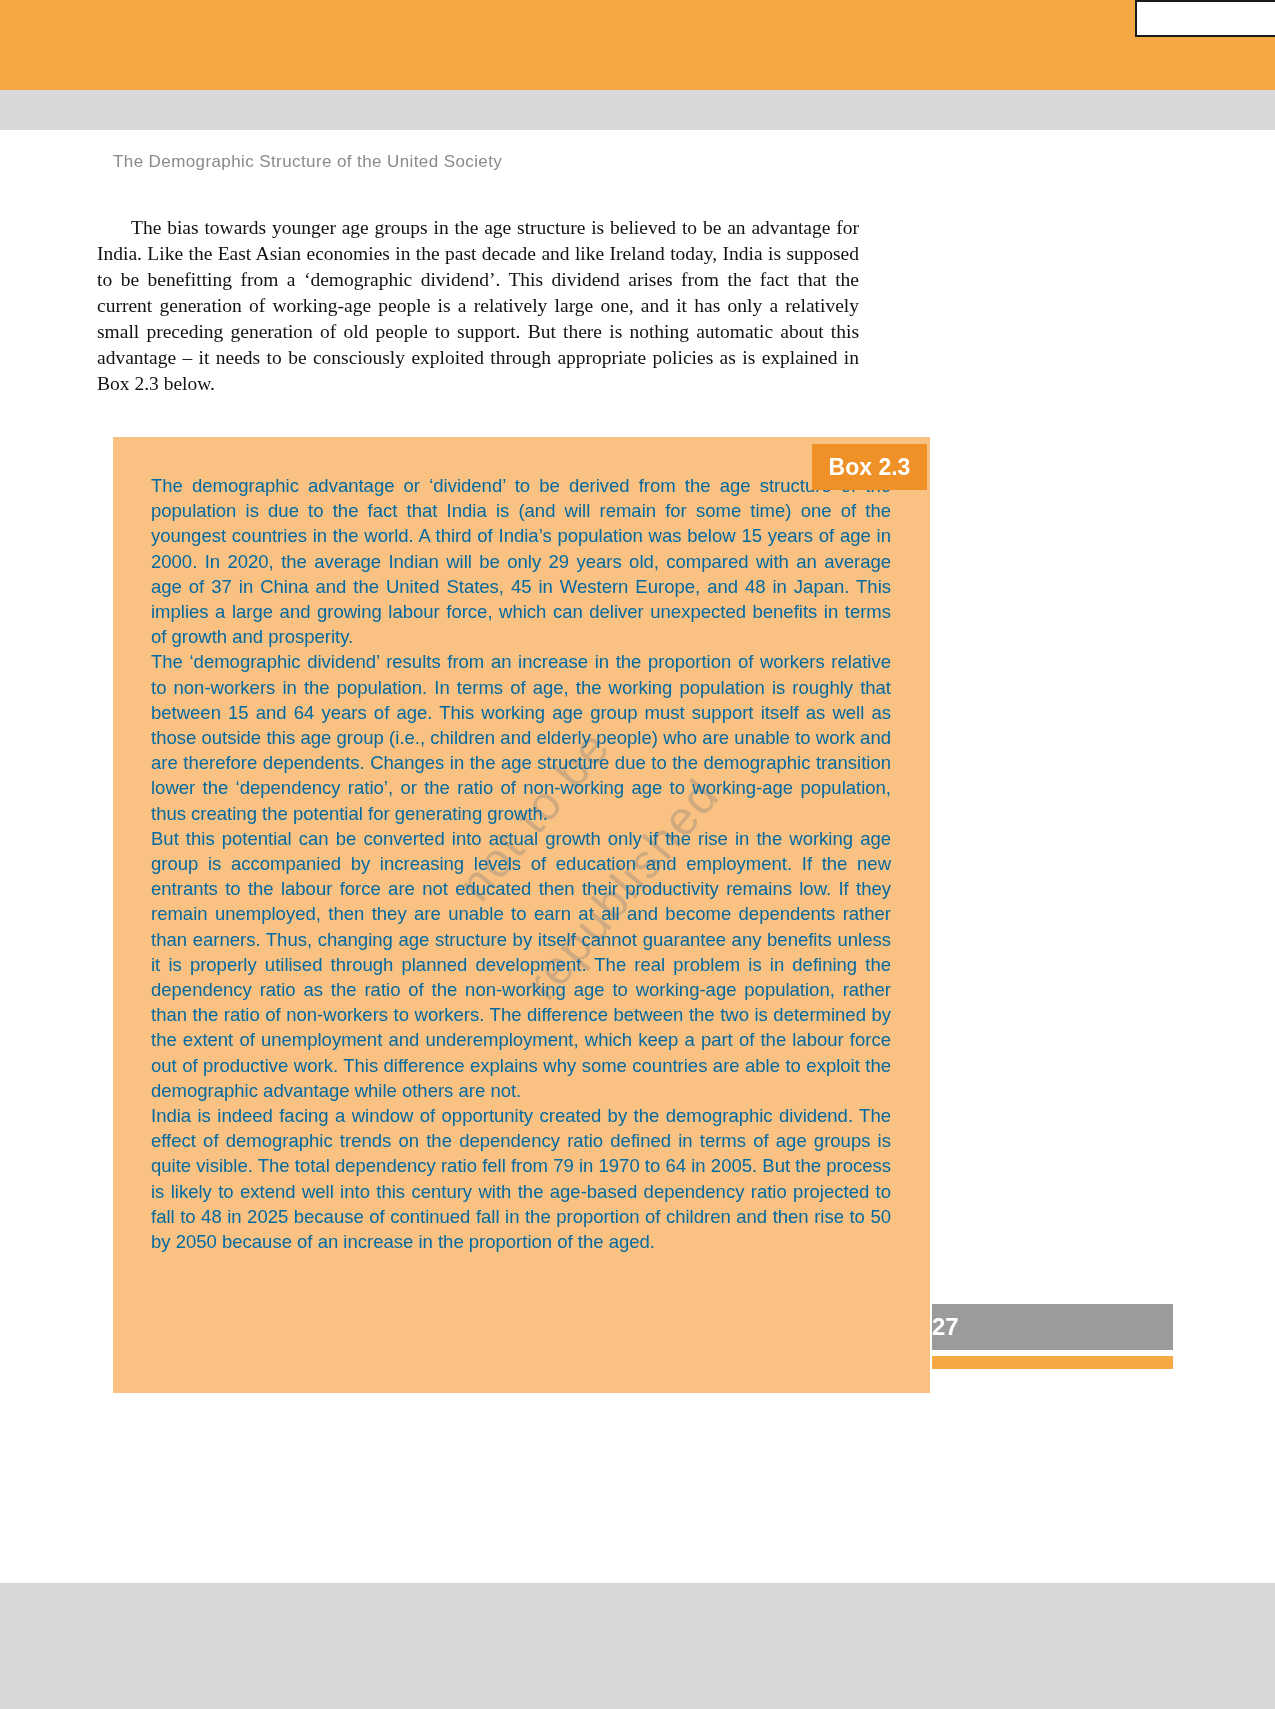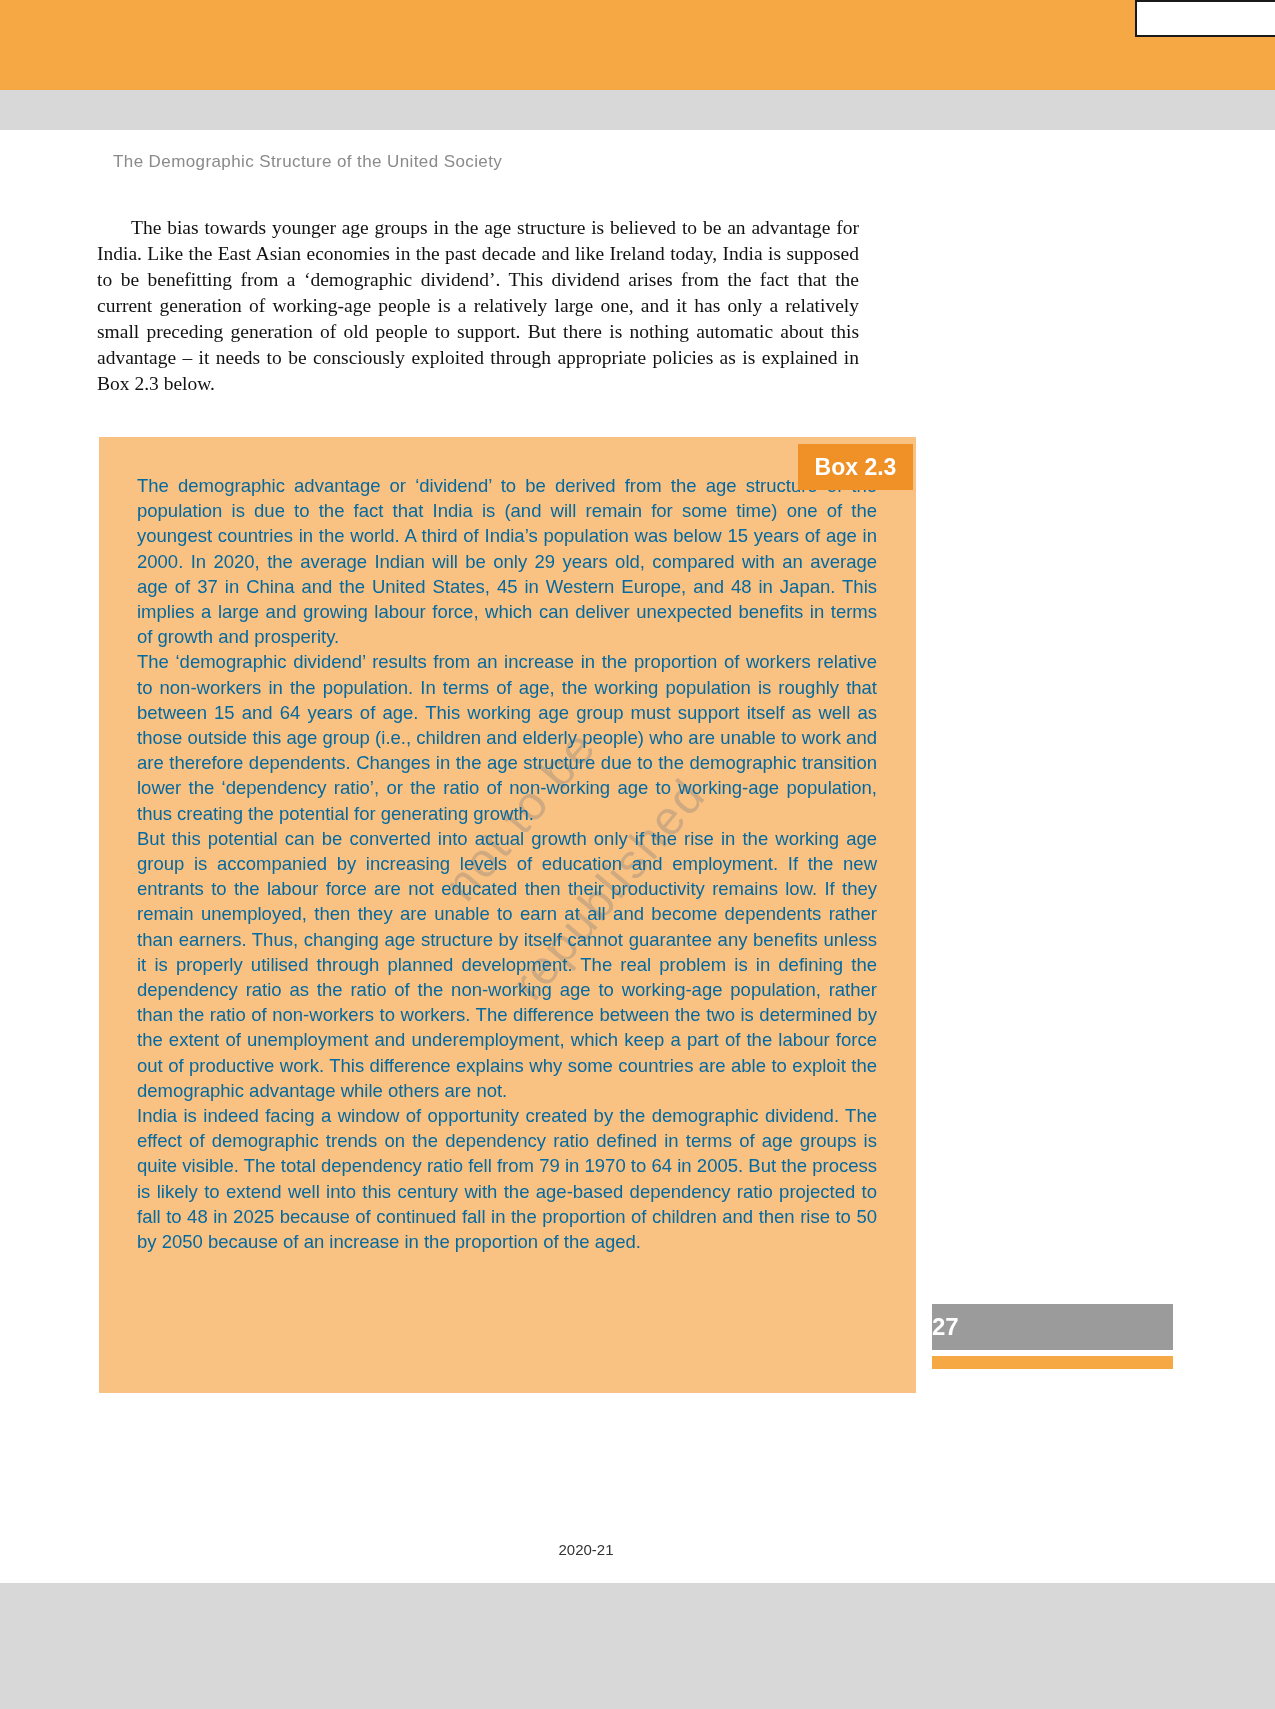--- a/index.html
+++ b/index.html
@@ -21,21 +21,21 @@
   }
 
   .intro {
     position:absolute; top:215px; left:97px; width:762px;
     font-family:"Liberation Serif", serif; font-size:19.5px; line-height:26px;
     text-align:justify; color:#121212;
   }
   .intro p { text-indent:34px; }
 
   .box {
-    position:absolute; top:437px; left:99px; width:817px; height:956px;
+    position:absolute; top:437px; left:113px; width:817px; height:956px;
     background:#FAC282; overflow:hidden;
   }
   .box-label {
     position:absolute; top:7px; right:3px; width:115px; height:46px;
     background:#EF9126; color:#ffffff; font-weight:bold; font-size:23px;
     display:flex; align-items:center; justify-content:center; z-index:3;
   }
   .box-inner { position:absolute; top:36px; left:38px; width:740px; z-index:2; }
   .box-title {
     font-weight:bold; font-size:22px; line-height:31px; color:#1c1c1c;
@@ -93,16 +93,15 @@
         <p>India is indeed facing a window of opportunity created by the demographic dividend. The effect of demographic trends on the dependency ratio defined in terms of age groups is quite visible. The total dependency ratio fell from 79 in 1970 to 64 in 2005. But the process is likely to extend well into this century with the age-based dependency ratio projected to fall to 48 in 2025 because of continued fall in the proportion of children and then rise to 50 by 2050 because of an increase in the proportion of the aged.</p>
       </div>
     </div>
   </div>
 
   <div class="pagenum-block">
     <span>27</span>
   </div>
   <div class="pagenum-strip"></div>
 
-  <div class="footer-text">2020-21</div>
   <div class="band-bottom"></div>
 
 </div>
 
 </body></html>

